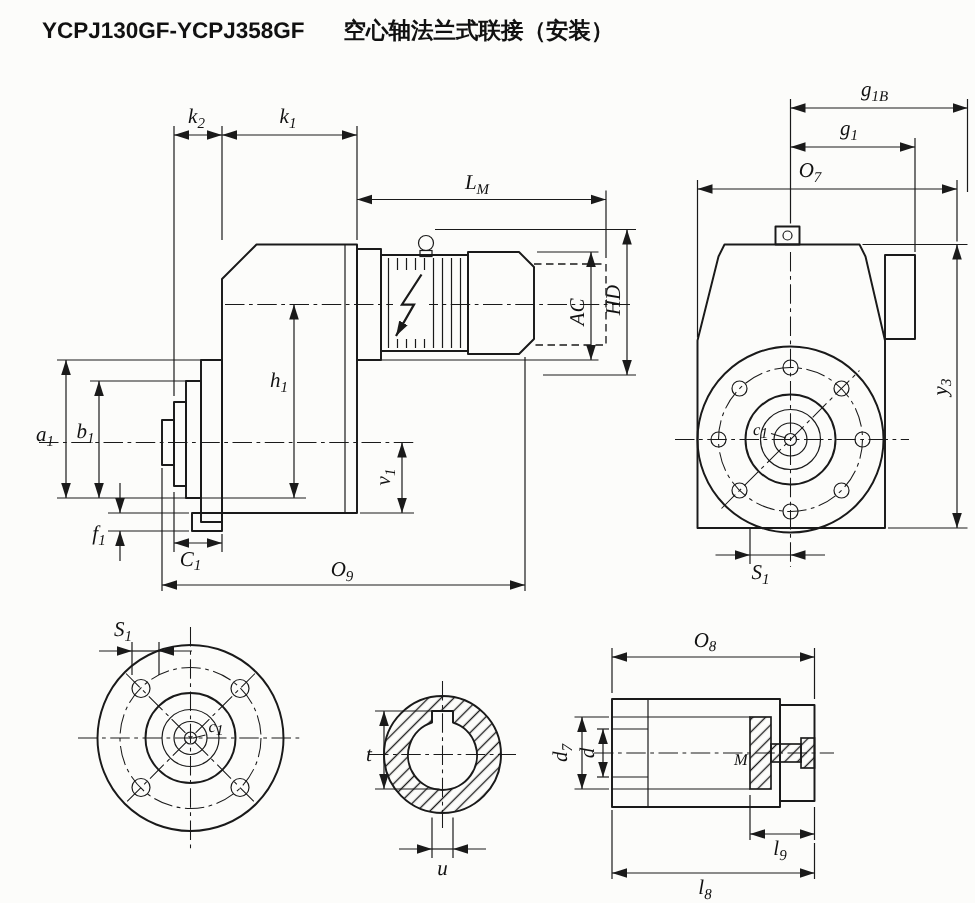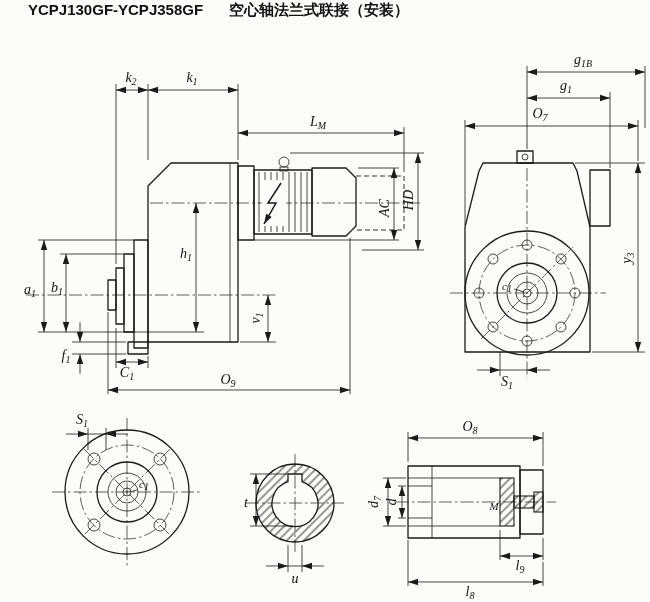--- a/index.html
+++ b/index.html
@@ -1,17 +1,17 @@
 <!DOCTYPE html>
 <html><head>
 <meta charset="utf-8">
 <style>
   html,body{margin:0;padding:0;background:#e8e8e8;}
   #stage{position:relative;width:650px;height:602px;background:#fcfcfa;font-family:"Liberation Sans",sans-serif;overflow:hidden;}
-  #title{position:absolute;top:1px;left:28px;font-size:15px;font-weight:bold;color:#111;text-align:center;}
+  #title{position:absolute;top:11px;left:28px;font-size:15px;font-weight:bold;color:#111;text-align:center;}
   #title .gap{display:inline-block;width:26px;}
   svg{position:absolute;top:0;left:0;}
   .ol{fill:none;stroke:#1a1a1a;stroke-width:1.3;stroke-linejoin:round;}
   .thin{fill:none;stroke:#1a1a1a;stroke-width:0.8;}
   .cl{fill:none;stroke:#1a1a1a;stroke-width:0.7;stroke-dasharray:13 3 2.5 3;}
   .dash{fill:none;stroke:#1a1a1a;stroke-width:0.9;stroke-dasharray:5 3;}
   .dim{fill:none;stroke:#1a1a1a;stroke-width:0.8;}
   .part{stroke:#1a1a1a;stroke-width:1.1;fill:url(#hatch);}
   .fillhatch{fill:url(#hatch);stroke:none;fill-rule:evenodd;}
   .hatchline{stroke:#1a1a1a;stroke-width:0.9;}

